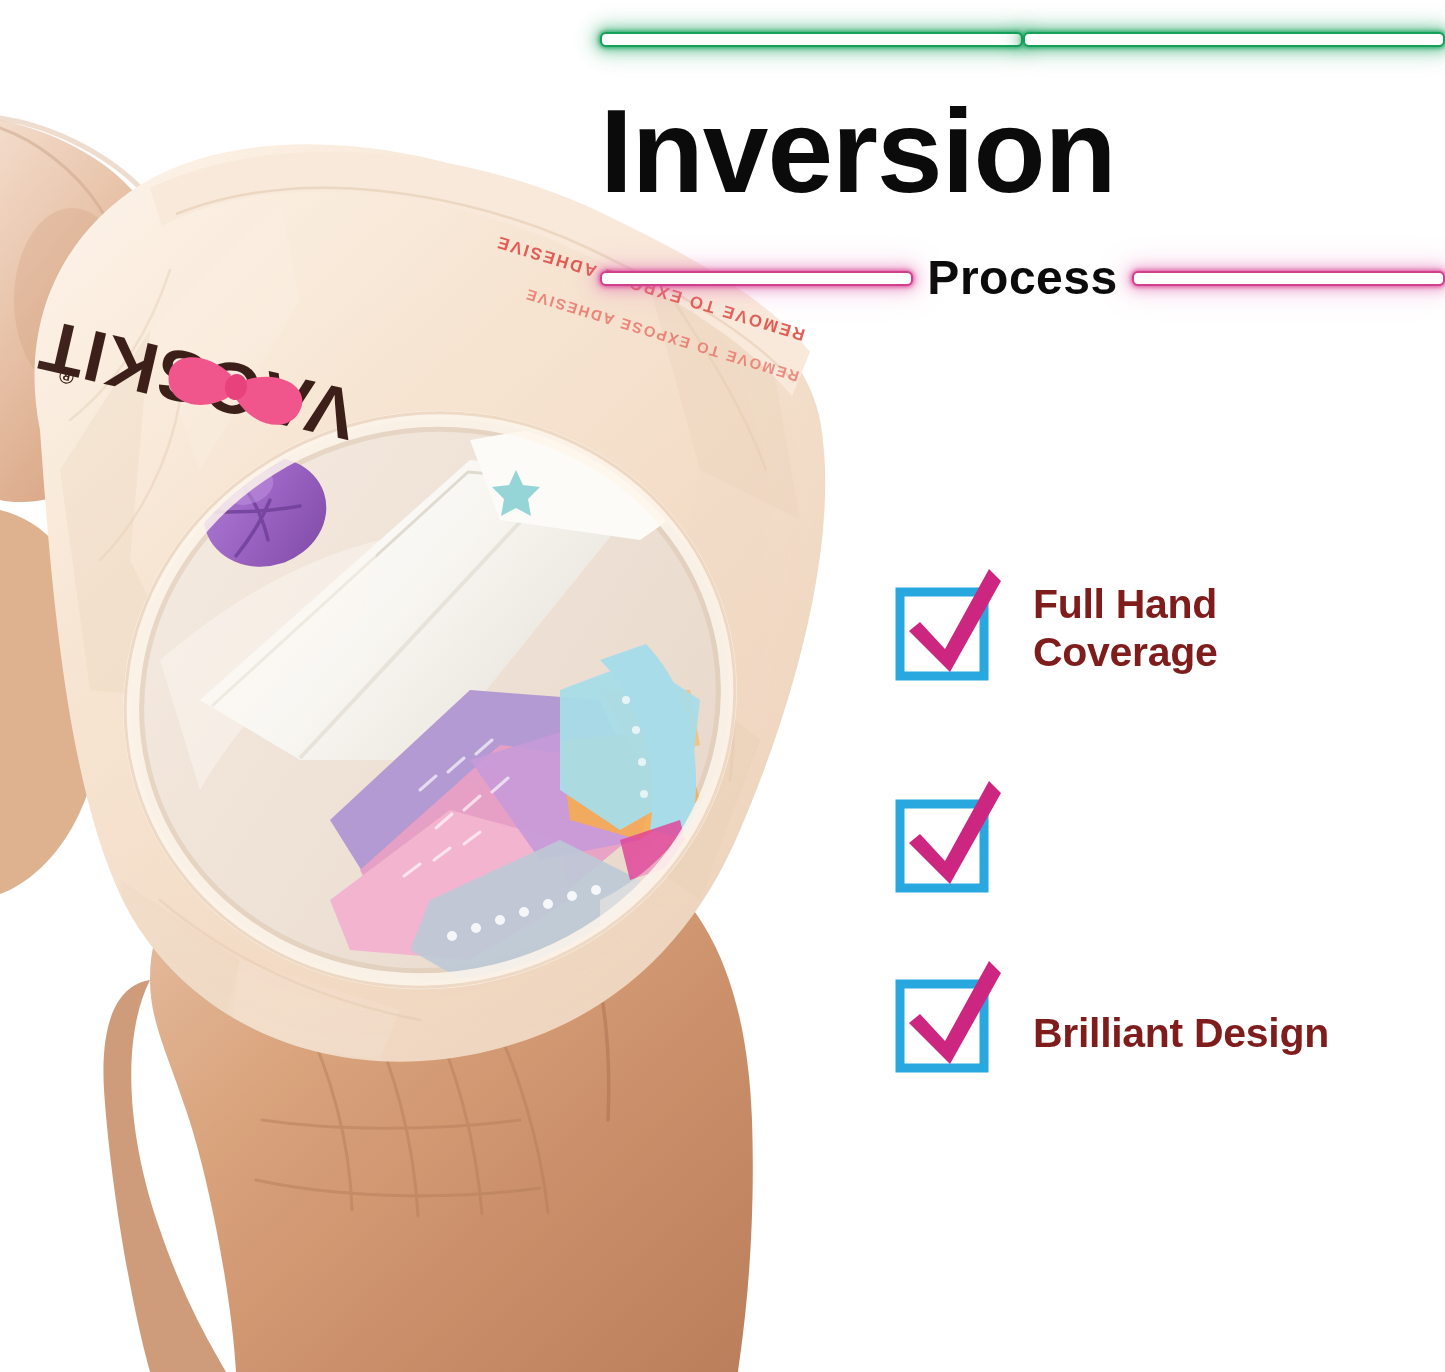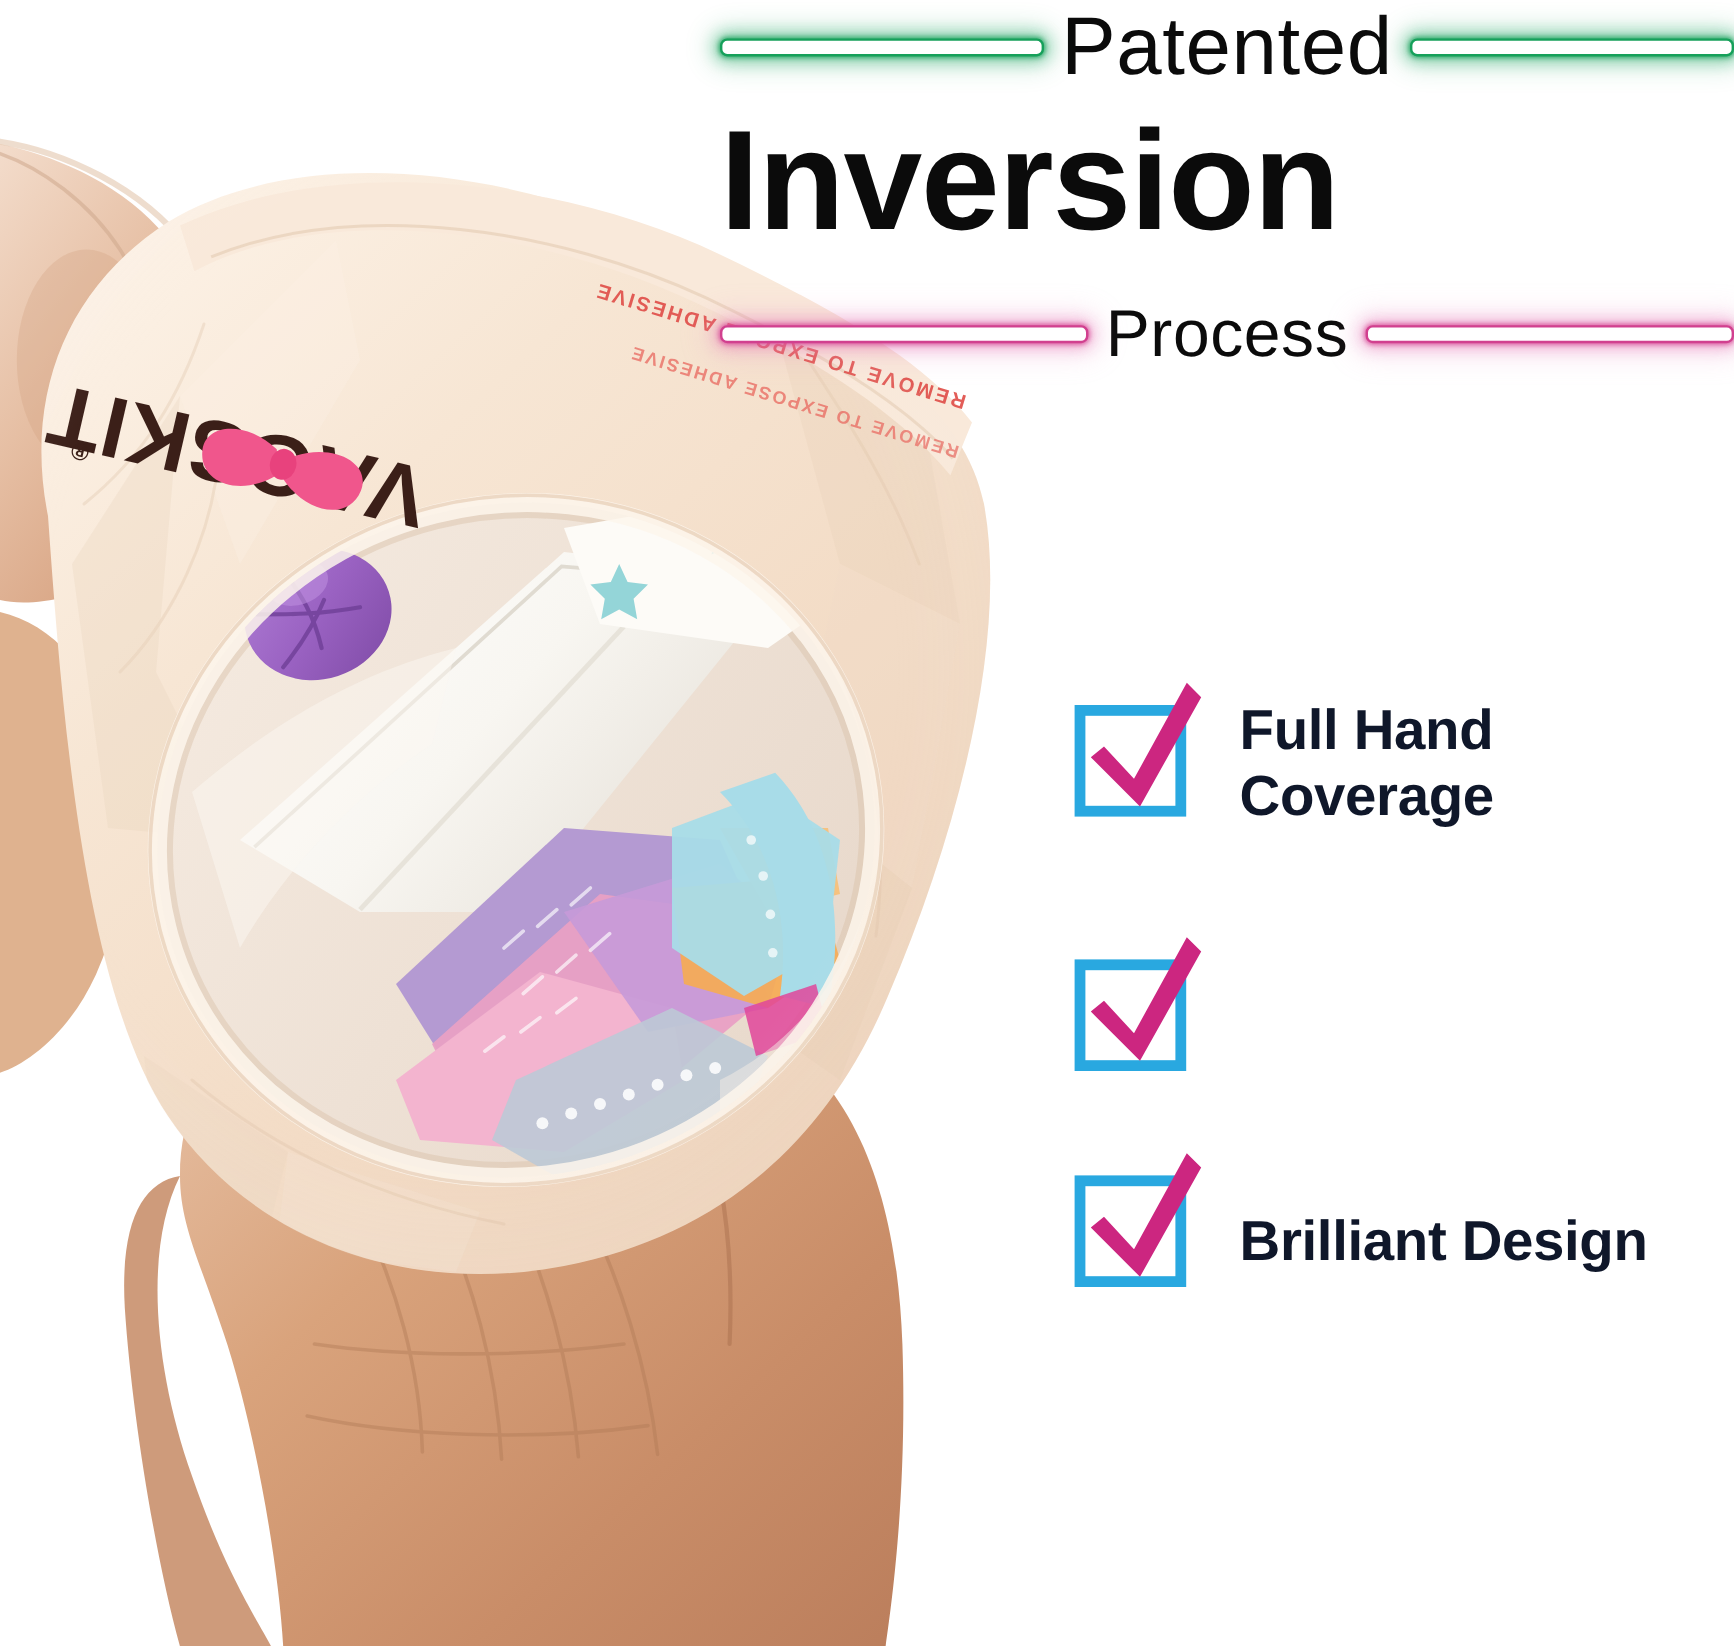--- a/index.html
+++ b/index.html
@@ -40,22 +40,22 @@
     white-space: nowrap;
     line-height: 1;
   }
   .hl-patented {
     font-size: 68px;
     font-weight: 400;
     letter-spacing: 0.5px;
     padding: 0 14px;
   }
   .hl-process {
-    font-size: 55px;
-    font-weight: 400;
+    font-size: 48px;
+    font-weight: 700;
     letter-spacing: 0.5px;
     padding: 0 14px;
   }
   .hl-inversion {
     position: absolute;
     top: 92px;
     left: 0;
     width: 100%;
     text-align: left;
     font-size: 118px;
@@ -109,22 +109,22 @@
 
   .checkbox {
     position: relative;
     width: 108px;
     height: 108px;
     flex: 0 0 108px;
   }
   .checkbox svg { display: block; overflow: visible; }
 
   .feature-label {
-    color: #0f172a;
-    font-size: 47px;
+    color: #7f1d1d;
+    font-size: 41px;
     font-weight: 700;
     line-height: 1.17;
     letter-spacing: -0.3px;
     margin-left: 32px;
     padding-top: 12px;
     white-space: pre-line;
   }
   .feature-0 .feature-label { padding-top: 6px; }
   .feature-1 .feature-label { padding-top: 26px; }
   .feature-2 .feature-label { padding-top: 26px; }
@@ -355,21 +355,20 @@
                  C690,950 600,1030 470,1055 C340,1080 210,1035 140,930
                  C70,825 52,600 40,430 Z" fill="url(#vig)"></path>
       </g>
     </svg>
   </div>
 
   <div class="headline-wrap">
 
     <div class="hl-row hl-row-1">
       <span class="rule rule-green rule-left"></span>
-      <span class="hl-text hl-patented">Patented</span>
       <span class="rule rule-green rule-right"></span>
     </div>
 
     <div class="hl-inversion">Inversion</div>
 
     <div class="hl-row hl-row-3">
       <span class="rule rule-pink rule-left"></span>
       <span class="hl-text hl-process">Process</span>
       <span class="rule rule-pink rule-right"></span>
     </div>

